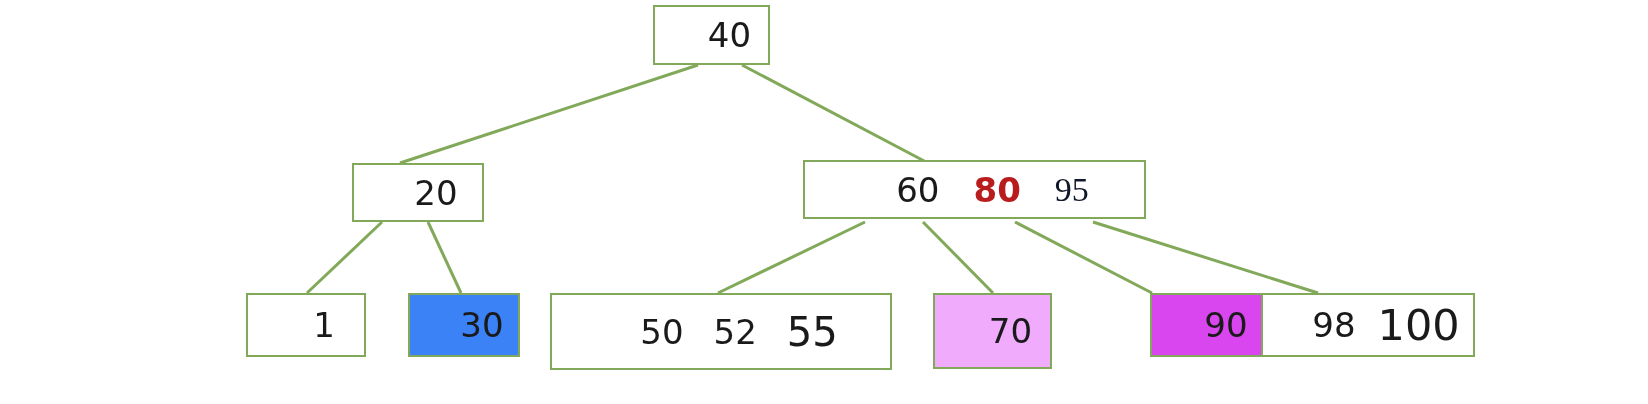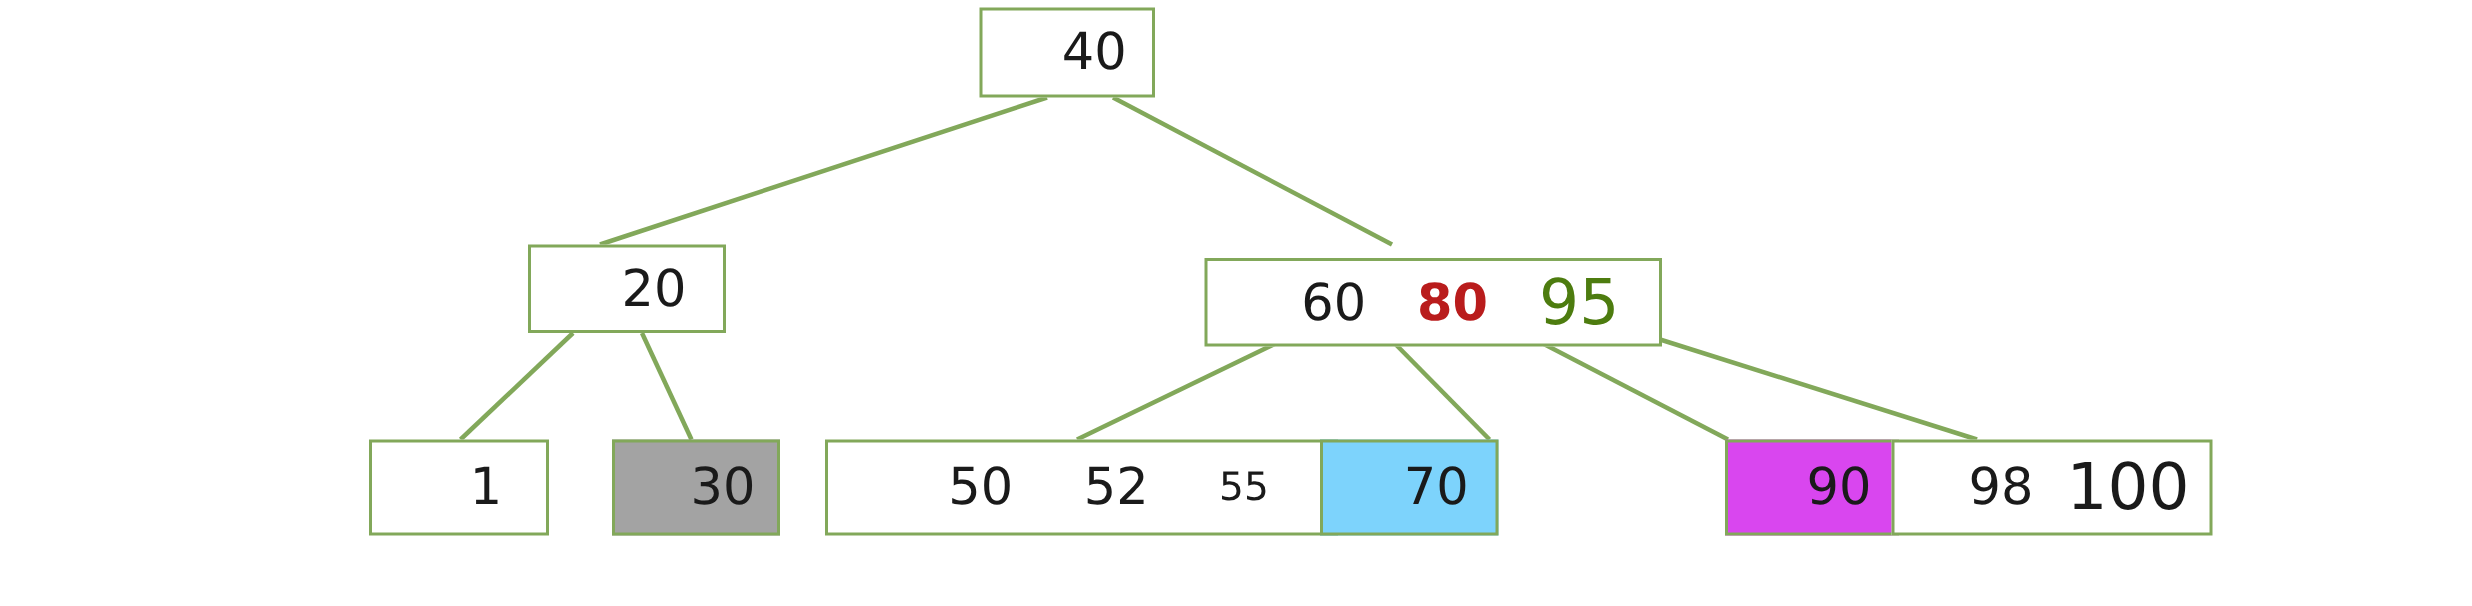--- a/index.html
+++ b/index.html
@@ -60,37 +60,37 @@
       <line x1="1093" y1="222" x2="1318" y2="293" stroke="#82a85a" stroke-width="3" stroke-linecap="butt"></line>
     </svg>
 
   <div id="node-layer">
       <div class="tree-node" style="left: 653px; top: 5px; width: 117px; height: 60px; border: 2px solid rgb(130, 168, 90); background: rgb(255, 255, 255); gap: 0px;">
         <span class="node-key" style="font-size: 34px; color: rgb(26, 26, 26);">40</span>
       </div>
       <div class="tree-node" style="left: 352px; top: 163px; width: 132px; height: 59px; border: 2px solid rgb(130, 168, 90); background: rgb(255, 255, 255); gap: 0px;">
         <span class="node-key" style="font-size: 34px; color: rgb(26, 26, 26);">20</span>
       </div>
-      <div class="tree-node" style="left: 803px; top: 172px; width: 305px; height: 59px; border: 2px solid rgb(130, 168, 90); background: rgb(255, 255, 255); gap: 34px;">
+      <div class="tree-node" style="left: 803px; top: 160px; width: 343px; height: 59px; border: 2px solid rgb(130, 168, 90); background: rgb(255, 255, 255); gap: 34px;">
         <span class="node-key" style="font-size: 34px; color: rgb(26, 26, 26);">60</span>
         <span class="node-key" style="font-size: 34px; color: #b91c1c; font-weight: bold;">80</span>
-        <span class="node-key" style="font-size: 42px; color: #4d7c0f;">95</span>
+        <span class="node-key" style="font-size: 34px; color: #0f172a; font-family: Liberation Serif, serif;">95</span>
       </div>
       <div class="tree-node" style="left: 246px; top: 293px; width: 120px; height: 64px; border: 2px solid rgb(130, 168, 90); background: rgb(255, 255, 255); gap: 0px;">
         <span class="node-key" style="font-size: 34px; color: rgb(26, 26, 26);">1</span>
       </div>
-      <div class="tree-node" style="left: 408px; top: 293px; width: 112px; height: 64px; border: 2px solid rgb(130, 168, 90); background: #a3a3a3; gap: 0px;">
+      <div class="tree-node" style="left: 408px; top: 293px; width: 112px; height: 64px; border: 2px solid rgb(130, 168, 90); background: #3b82f6; gap: 0px;">
         <span class="node-key" style="font-size: 34px; color: rgb(26, 26, 26);">30</span>
       </div>
-      <div class="tree-node" style="left: 550px; top: 293px; width: 342px; height: 64px; border: 2px solid rgb(130, 168, 90); background: rgb(255, 255, 255); gap: 47px;">
+      <div class="tree-node" style="left: 550px; top: 293px; width: 342px; height: 77px; border: 2px solid rgb(130, 168, 90); background: rgb(255, 255, 255); gap: 30px;">
         <span class="node-key" style="font-size: 34px; color: rgb(26, 26, 26);">50</span>
         <span class="node-key" style="font-size: 34px; color: rgb(26, 26, 26);">52</span>
-        <span class="node-key" style="font-size: 26px; color: rgb(26, 26, 26);">55</span>
+        <span class="node-key" style="font-size: 40px; color: rgb(26, 26, 26);">55</span>
       </div>
-      <div class="tree-node" style="left: 880px; top: 293px; width: 119px; height: 64px; border: 2px solid rgb(130, 168, 90); background: #7dd3fc; gap: 0px;">
+      <div class="tree-node" style="left: 933px; top: 293px; width: 119px; height: 76px; border: 2px solid rgb(130, 168, 90); background: #f0abfc; gap: 0px;">
         <span class="node-key" style="font-size: 34px; color: rgb(26, 26, 26);">70</span>
       </div>
       <div class="tree-node" style="left: 1150px; top: 293px; width: 116px; height: 64px; border: 2px solid rgb(130, 168, 90); background: #d946ef; gap: 0px;">
         <span class="node-key" style="font-size: 34px; color: rgb(26, 26, 26);">90</span>
       </div>
       <div class="tree-node" style="left: 1261px; top: 293px; width: 214px; height: 64px; border: 2px solid rgb(130, 168, 90); background: rgb(255, 255, 255); gap: 22px;">
         <span class="node-key" style="font-size: 34px; color: rgb(26, 26, 26);">98</span>
         <span class="node-key" style="font-size: 43px; color: rgb(26, 26, 26);">100</span>
       </div>
     </div>

